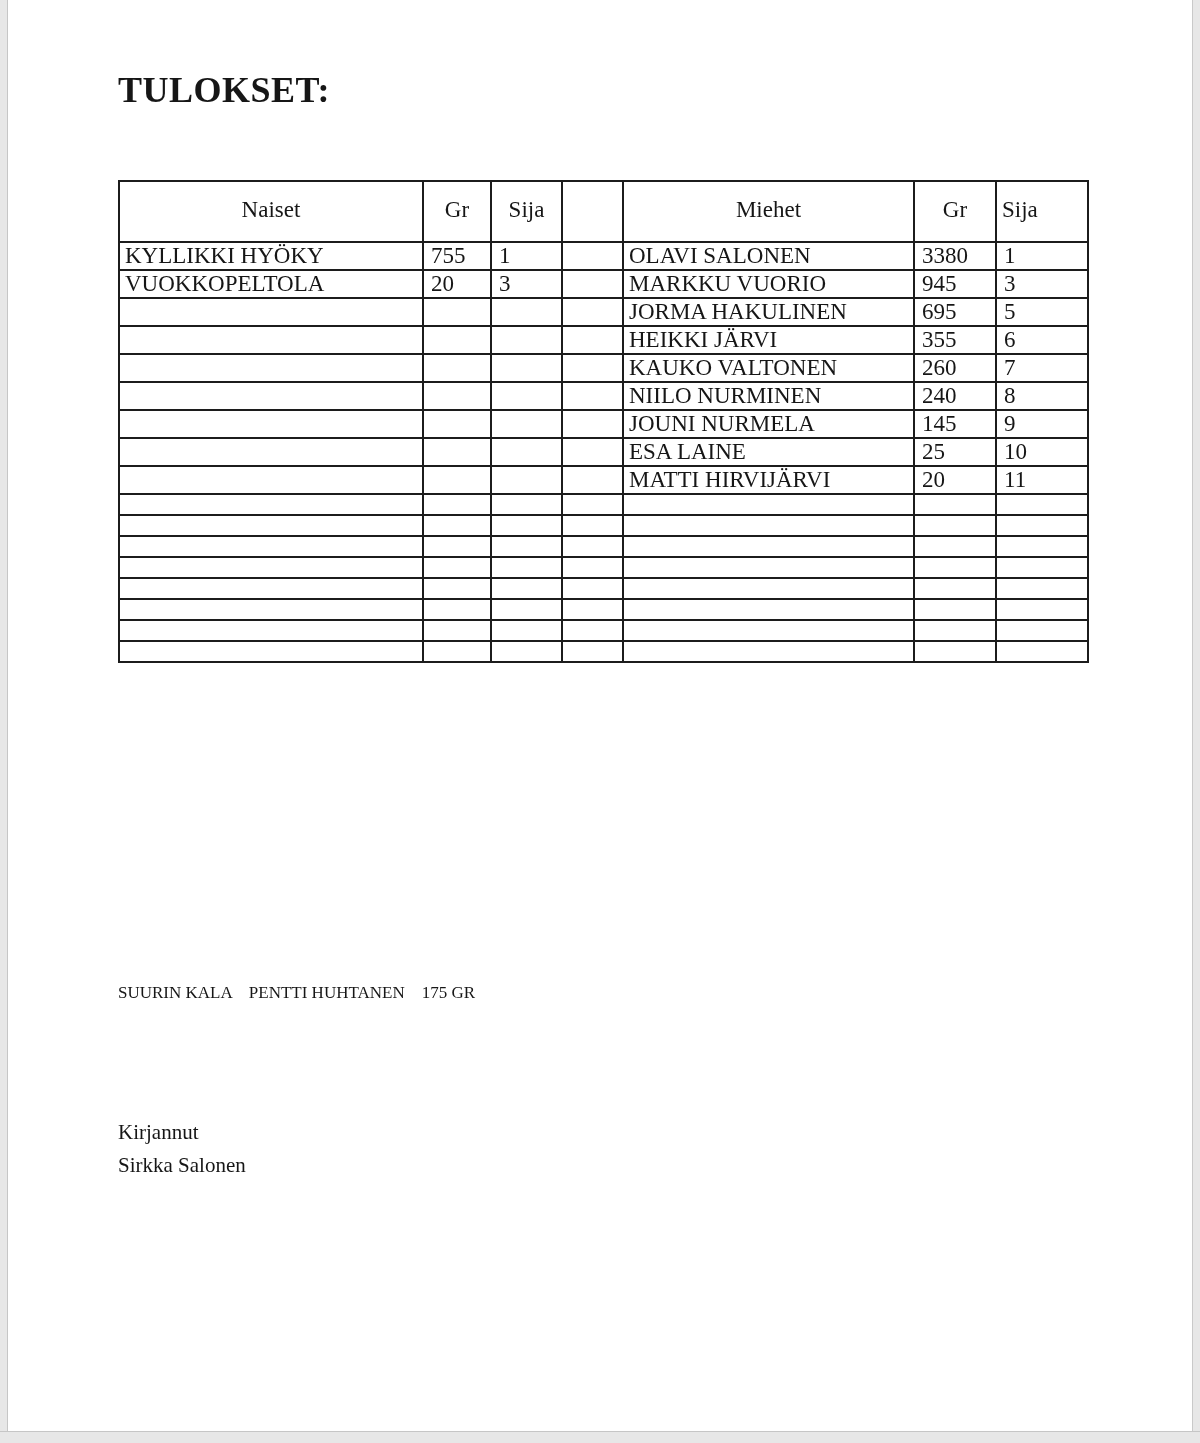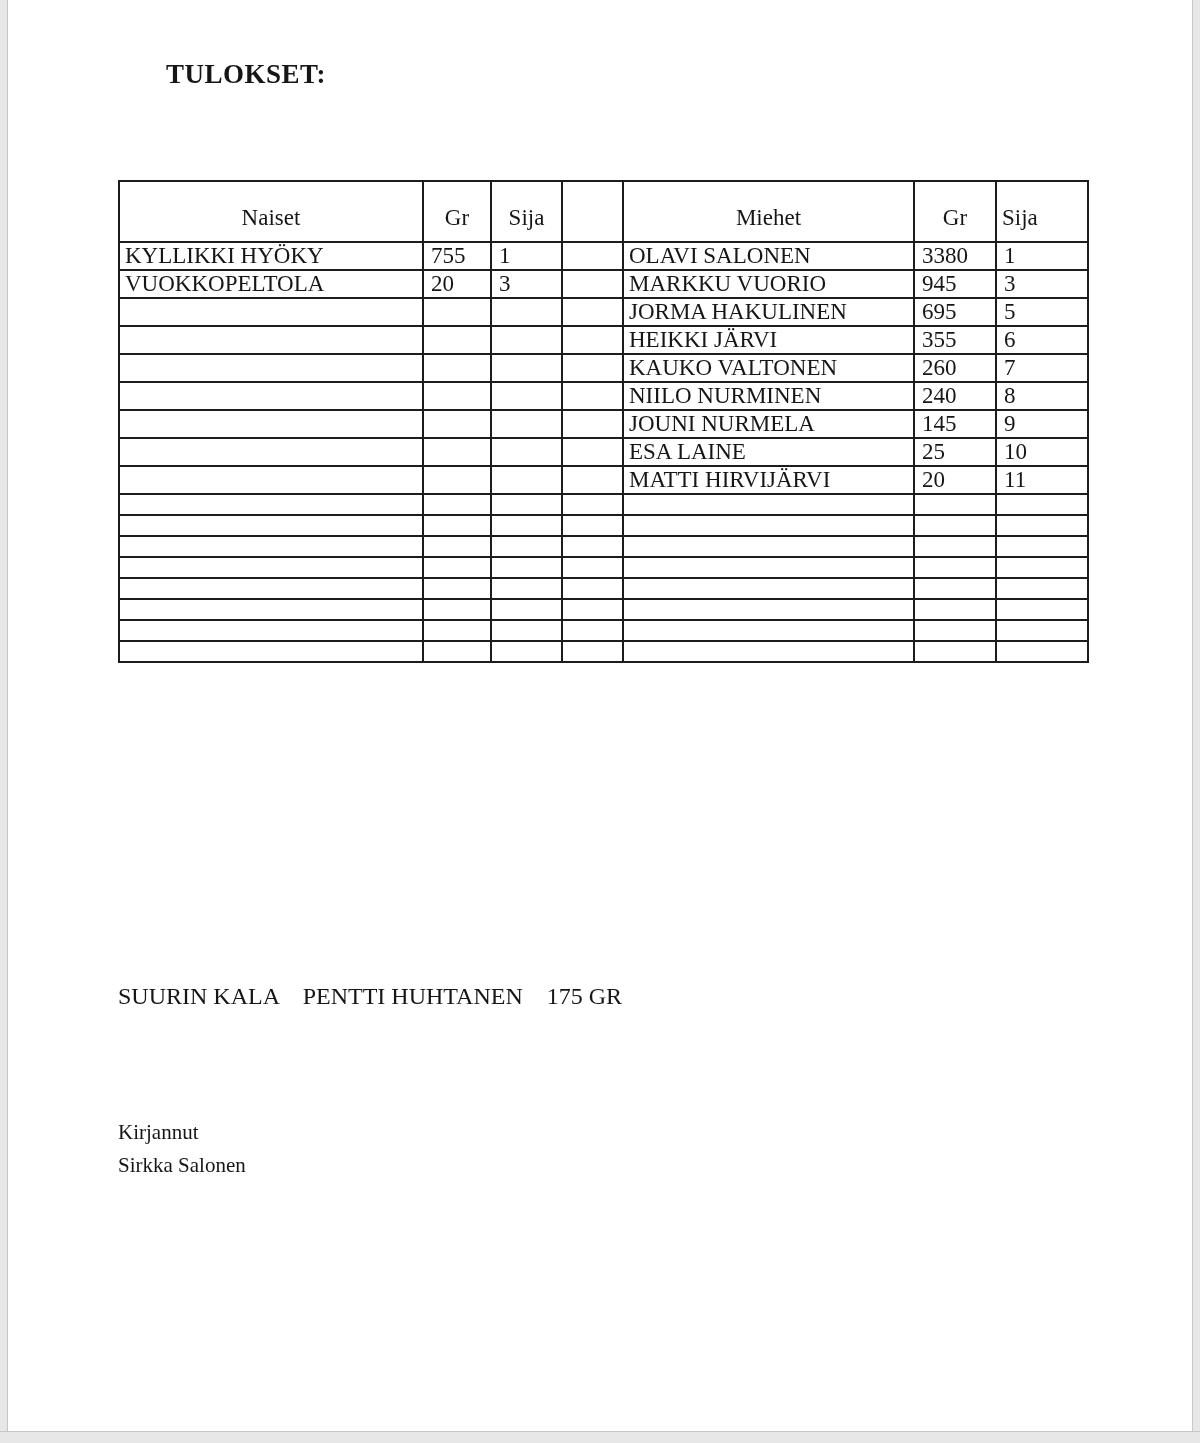--- a/index.html
+++ b/index.html
@@ -7,46 +7,46 @@
     width:1200px;height:1443px;position:relative;background:#ffffff;
     font-family:"Liberation Serif","DejaVu Serif",serif;color:#161616;
     overflow:hidden;
   }
   .edge{position:absolute;background:#e7e7e7}
   .edge-left{left:0;top:0;width:7px;height:1443px;border-right:1px solid #c6c6c6}
   .edge-right{right:0;top:0;width:7px;height:1443px;border-left:1px solid #c9c9c9}
   .edge-bottom{left:0;bottom:0;width:1200px;height:11px;border-top:1px solid #c6c6c6}
 
   .title{
-    position:absolute;left:118px;top:59px;
-    font-size:27px;font-weight:bold;letter-spacing:.5px;margin-left:48px;
+    position:absolute;left:118px;top:69px;
+    font-size:36px;font-weight:bold;letter-spacing:.5px;
   }
 
   table.results{
     position:absolute;left:118px;top:180px;width:969px;
     border-collapse:collapse;table-layout:fixed;
   }
   table.results th, table.results td{
     border:2px solid #1c1c1c;
     overflow:hidden;white-space:nowrap;
     font-size:23px;font-weight:normal;
   }
   thead tr{height:61px}
-  thead th{vertical-align:top;padding-top:23px;font-weight:bold}
+  thead th{vertical-align:top;padding-top:15px;font-weight:bold}
   th.h-center{text-align:center}
   th.h-left{text-align:left;padding-left:5px}
   tbody tr{height:21px}
   tbody td{vertical-align:middle;padding:0}
   td.c-name{padding-left:5px;text-align:left}
   td.c-num{padding-left:7px;text-align:left}
   td.c-gap{padding:0}
 
   .bigfish{
     position:absolute;left:118px;top:983px;
-    font-size:24px;white-space:pre;
+    font-size:17px;white-space:pre;
   }
   .signature{
     position:absolute;left:118px;top:1116px;
     font-size:21px;line-height:33px;
   }
 </style>
 </head>
 <body>
 
 <div class="edge edge-left"></div>

